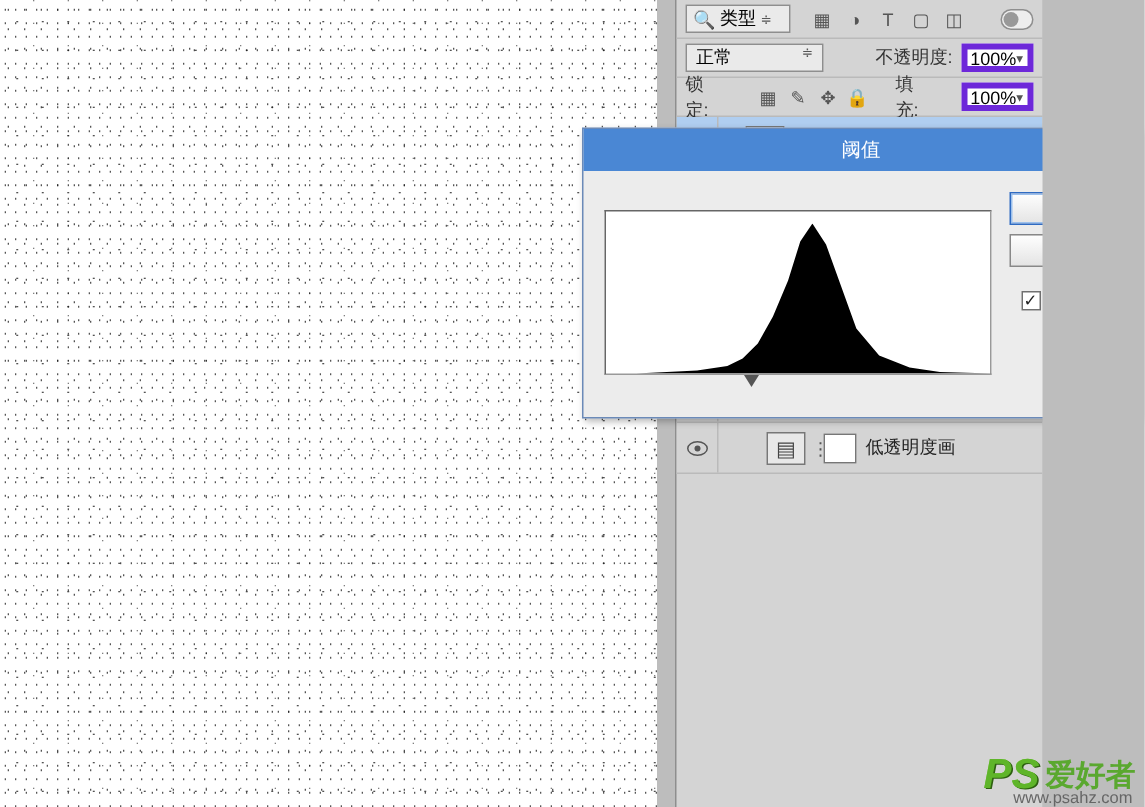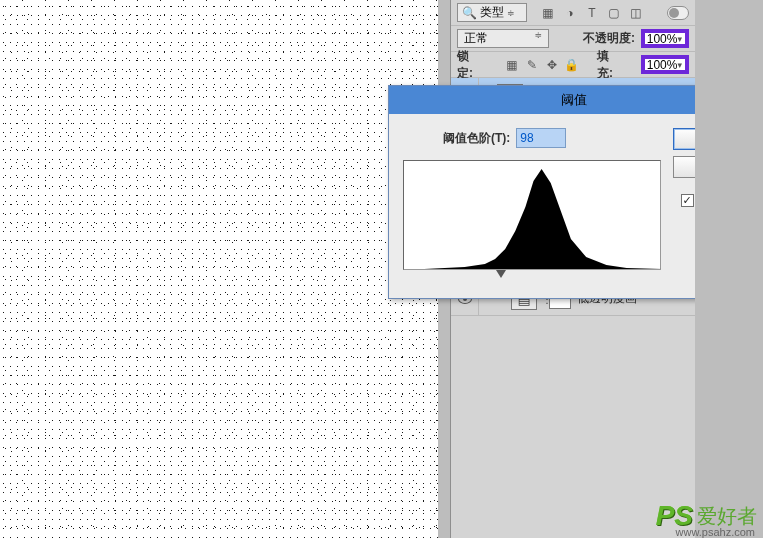--- a/index.html
+++ b/index.html
@@ -10,60 +10,60 @@
 .panel-row{display:flex;align-items:center;padding:3px 6px;border-bottom:1px solid #bababa;}
 .filter-row{height:26px;gap:4px;}
 .search-select{display:flex;align-items:center;height:19px;border:1px solid #8e8e8e;background:#eaeaea;padding:0 4px;gap:3px;flex:0 0 70px;}
 .icon-row{display:flex;gap:8px;margin-left:10px;}
 .mini-icon{width:14px;height:14px;display:flex;align-items:center;justify-content:center;color:#555;}
 .toggle{width:22px;height:14px;border:1px solid #8e8e8e;border-radius:7px;margin-left:auto;background:#eee;position:relative;}
 .toggle:after{content:"";position:absolute;width:10px;height:10px;border-radius:50%;background:#999;top:1px;left:1px;}
 .blend-row{height:26px;gap:6px;}
 .dropdown{height:19px;border:1px solid #8e8e8e;background:#eaeaea;padding:0 6px;display:flex;align-items:flex-start;justify-content:space-between;}
 .blend-dd{width:92px;}
-.label{color:#333;font-weight:bold;}
+.label{color:#333;}
 .percent-box{width:48px;height:19px;border:4px solid #6d28d9;background:#fff;display:flex;align-items:center;justify-content:flex-end;padding:0 3px;}
 .lock-row{height:26px;gap:18px;}
 .lock-icons{display:flex;gap:6px;margin-left:4px;}
 .layer-list{position:absolute;top:78px;left:0;right:0;bottom:0;overflow:hidden;}
 .layer-item{display:flex;align-items:center;height:34px;border-bottom:1px solid #bababa;background:#d4d4d4;}
 .layer-item.selected{background:#b0cef0;}
 .eye-col{width:28px;display:flex;justify-content:center;border-right:1px solid #bababa;height:100%;align-items:center;}
 .eye{width:14px;height:10px;border:1px solid #555;border-radius:50%;position:relative;}
 .eye:after{content:"";position:absolute;width:4px;height:4px;background:#555;border-radius:50%;top:2px;left:4px;}
 .indent{display:inline-block;}
 .thumb{width:26px;height:22px;border:1px solid #777;background:#fff;margin:0 4px;flex-shrink:0;}
 .thumb.dark{background:linear-gradient(135deg,#3a3a3a,#7a7a7a);}
 .thumb.green{background:linear-gradient(180deg,#2a6b2f,#1a4a1f);}
 .thumb.adj{background:#e8e8e8;display:flex;align-items:center;justify-content:center;color:#444;font-size:14px;}
 .link{width:8px;text-align:center;color:#555;}
 .mask{width:22px;height:20px;border:1px solid #777;background:#fff;margin-right:6px;flex-shrink:0;position:relative;}
 .mask.dot:after{content:"";position:absolute;width:6px;height:6px;background:#000;border-radius:1px;bottom:2px;right:2px;}
 .layer-name{color:#222;white-space:nowrap;}
 .dialog{position:absolute;left:388px;top:85px;width:372px;background:#ececec;border:1px solid #6b8ab8;box-shadow:2px 2px 5px rgba(0,0,0,0.3);}
 .dlg-title{height:28px;background:#4a87d4;display:flex;align-items:center;justify-content:center;position:relative;}
-.dlg-title-text{color:#000000;font-size:13px;}
+.dlg-title-text{color:#ffffff;font-size:13px;}
 .dlg-close{position:absolute;right:0;top:0;width:42px;height:28px;background:#d04030;color:#fff;display:flex;align-items:center;justify-content:center;font-size:14px;}
 .dlg-body{padding:14px;position:relative;}
 .dlg-input-row{display:flex;align-items:center;gap:6px;padding-left:40px;}
 .num-input{width:50px;height:20px;border:1px solid #7a9cc6;background:#fff;color:#0058c8;padding:0 3px;text-align:left;}
 .num-input.sel{background:#b8d4f5;}
 .histogram{margin-top:12px;width:258px;height:110px;border:1px solid #999;border-top-color:#666;border-left-color:#666;background:#fff;position:relative;}
 .hist-shape{position:absolute;bottom:0;left:0;right:0;height:100px;}
 .slider-track{position:relative;width:258px;height:14px;}
 .slider-thumb{position:absolute;top:0;width:0;height:0;border-left:5px solid transparent;border-right:5px solid transparent;border-top:8px solid #555;}
 .dlg-buttons{position:absolute;right:14px;top:14px;display:flex;flex-direction:column;gap:6px;align-items:center;}
 .dlg-btn{width:72px;height:22px;border:1px solid #888;background:linear-gradient(#fefefe,#e4e4e4);display:flex;align-items:center;justify-content:center;cursor:pointer;}
 .dlg-btn.primary{border:1px solid #2f6bc2;box-shadow:0 0 0 1px #9cc0ec inset;}
 .preview-check{display:flex;align-items:center;gap:4px;margin-top:8px;}
 .checkbox{width:13px;height:13px;border:1px solid #707070;background:#fff;display:flex;align-items:center;justify-content:center;color:#222;font-size:11px;}
 .gutter{position:absolute;right:0;top:0;width:68px;height:538px;background:#bdbdbd;}
 .watermark{position:absolute;right:6px;bottom:6px;display:flex;align-items:center;gap:4px;}
 .wm-ps{font-size:28px;font-weight:bold;font-style:italic;background:linear-gradient(#a8e86c,#4fa31e);-webkit-background-clip:text;color:#5fb52a;text-shadow:1px 1px 0 #2d6010;}
-.wm-cn{font-size:20px;font-weight:normal;color:#5aa82f;}
+.wm-cn{font-size:20px;font-weight:bold;color:#5aa82f;}
 .wm-url{position:absolute;right:8px;bottom:0;font-size:11px;color:#666;}
 .caret{font-size:9px;color:#555;}
 </style>
 </head>
 <body>
 
 <div class="canvas">
   <div class="noise"></div>
 </div>
 
@@ -180,24 +180,20 @@
       </div>
     </div>
 </div>
 
 <div class="dialog">
   <div class="dlg-title">
     <span class="dlg-title-text">阈值</span>
     <div class="dlg-close">✕</div>
   </div>
   <div class="dlg-body">
-    <div class="dlg-input-row">
-      <span class="label">阈值色阶(T):</span>
-      <input class="num-input sel" value="98" style="">
-    </div>
     <div class="histogram">
       <svg class="hist-shape" viewBox="0 0 258 100" preserveAspectRatio="none">
         <polygon id="hist-poly" fill="#000" points="0,100 0.0,100.0 20.2,100.0 40.5,99.0 60.7,98.0 80.9,95.0 91.1,90.0 101.2,80.0 111.3,62.0 121.4,38.0 129.5,12.0 137.6,0.0 146.7,14.0 156.8,42.0 166.9,70.0 182.1,88.0 202.4,96.0 222.6,99.0 258.0,100.0 258,100"></polygon>
       </svg>
     </div>
     <div class="slider-track">
       <div class="slider-thumb" id="slider-thumb" style="left: 93.04px;"></div>
     </div>
     <div class="dlg-buttons">
       <div class="dlg-btn primary">确定</div>

